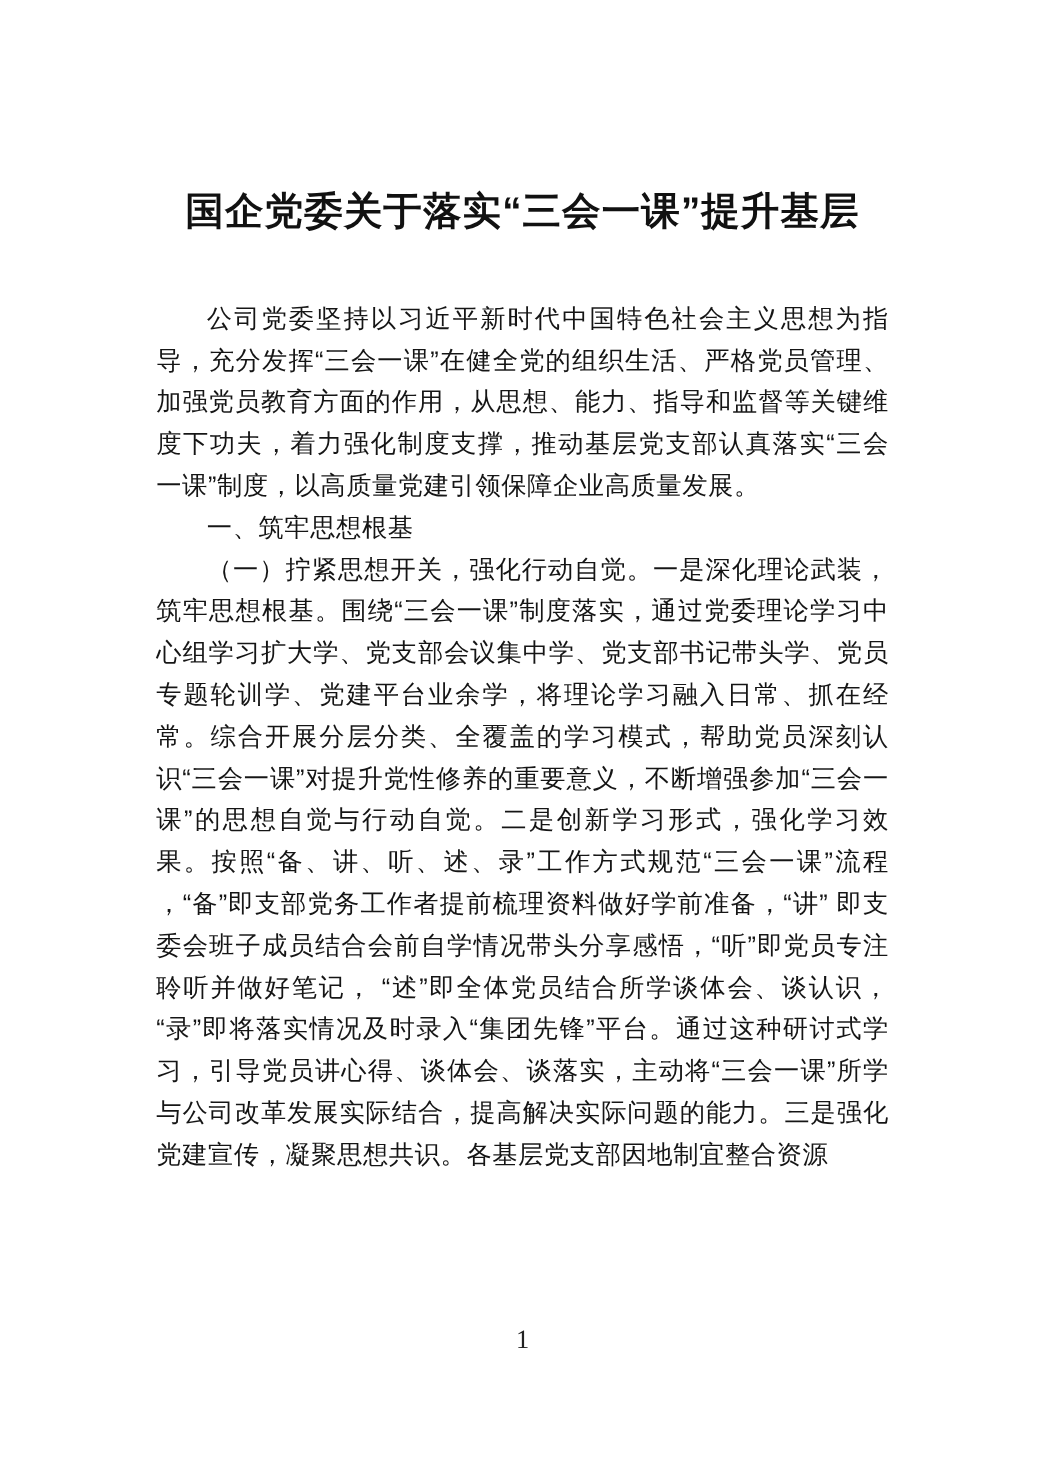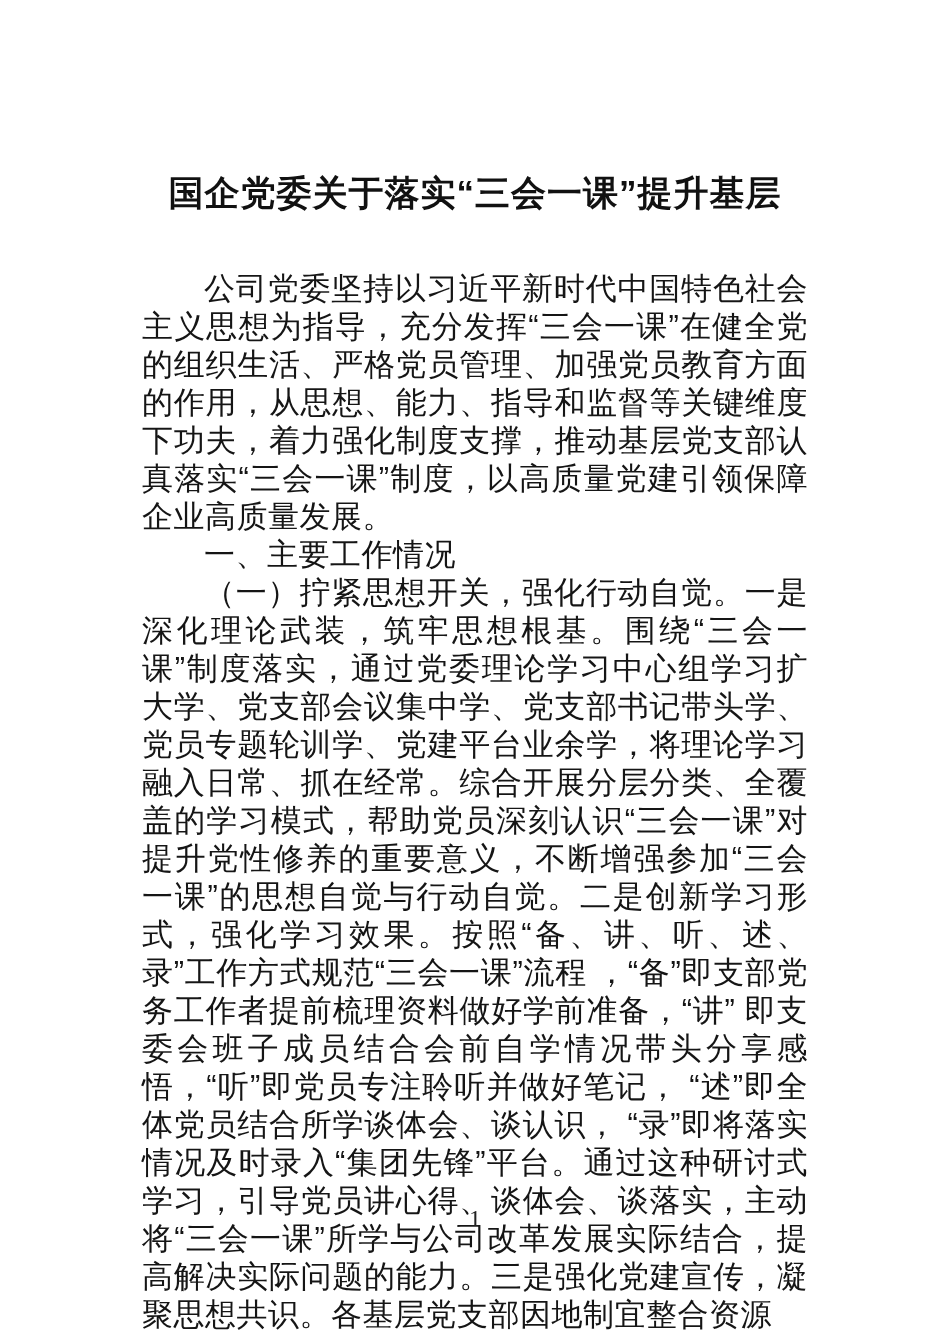--- a/index.html
+++ b/index.html
@@ -26,21 +26,21 @@
     line-height: 66px;
     font-weight: 700;
     letter-spacing: 1px;
     color: #111111;
   }
   .title-line {
     display: block;
   }
   .doc-body p {
     margin: 0;
-    font-size: 31px;
+    font-size: 23px;
     line-height: 38px;
     text-align: justify;
     text-indent: 2em;
     font-weight: 500;
     letter-spacing: 0.5px;
     color: #151515;
   }
   .page-number {
     position: absolute;
     left: 0;
@@ -56,19 +56,19 @@
 <body>
 
 <div class="page">
 
   <h1 class="title">
     <span class="title-line">国企党委关于落实“三会一课”提升基层</span>
   </h1>
 
   <div class="doc-body">
     <p>公司党委坚持以习近平新时代中国特色社会主义思想为指导，充分发挥“三会一课”在健全党的组织生活、严格党员管理、加强党员教育方面的作用，从思想、能力、指导和监督等关键维度下功夫，着力强化制度支撑，推动基层党支部认真落实“三会一课”制度，以高质量党建引领保障企业高质量发展。</p>
-    <p>一、主要工作情况</p>
+    <p>一、筑牢思想根基</p>
     <p>（一）拧紧思想开关，强化行动自觉。一是深化理论武装，筑牢思想根基。围绕“三会一课”制度落实，通过党委理论学习中心组学习扩大学、党支部会议集中学、党支部书记带头学、党员专题轮训学、党建平台业余学，将理论学习融入日常、抓在经常。综合开展分层分类、全覆盖的学习模式，帮助党员深刻认识“三会一课”对提升党性修养的重要意义，不断增强参加“三会一课”的思想自觉与行动自觉。二是创新学习形式，强化学习效果。按照“备、讲、听、述、录”工作方式规范“三会一课”流程 ，“备”即支部党务工作者提前梳理资料做好学前准备，“讲” 即支委会班子成员结合会前自学情况带头分享感悟，“听”即党员专注聆听并做好笔记， “述”即全体党员结合所学谈体会、谈认识， “录”即将落实情况及时录入“集团先锋”平台。通过这种研讨式学习，引导党员讲心得、谈体会、谈落实，主动将“三会一课”所学与公司改革发展实际结合，提高解决实际问题的能力。三是强化党建宣传，凝聚思想共识。各基层党支部因地制宜整合资源</p>
   </div>
 
   <div class="page-number">1</div>
 
 </div>
 
 </body></html>

